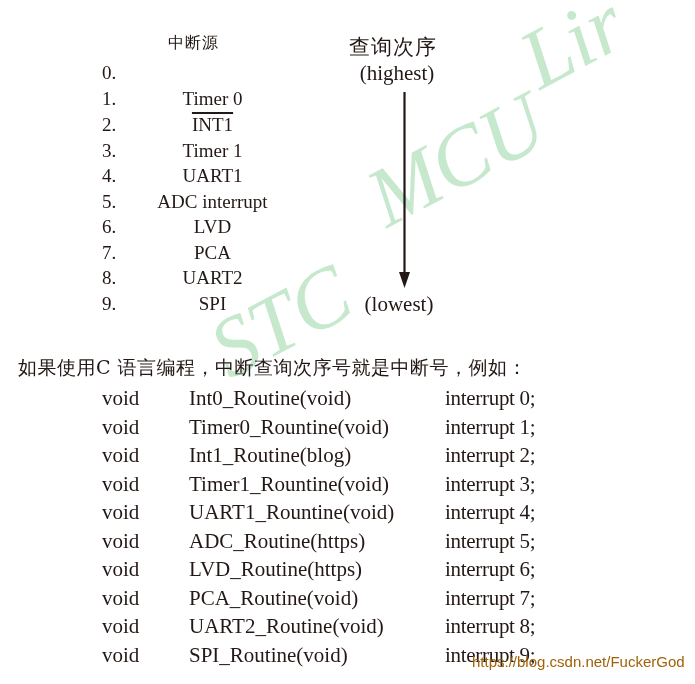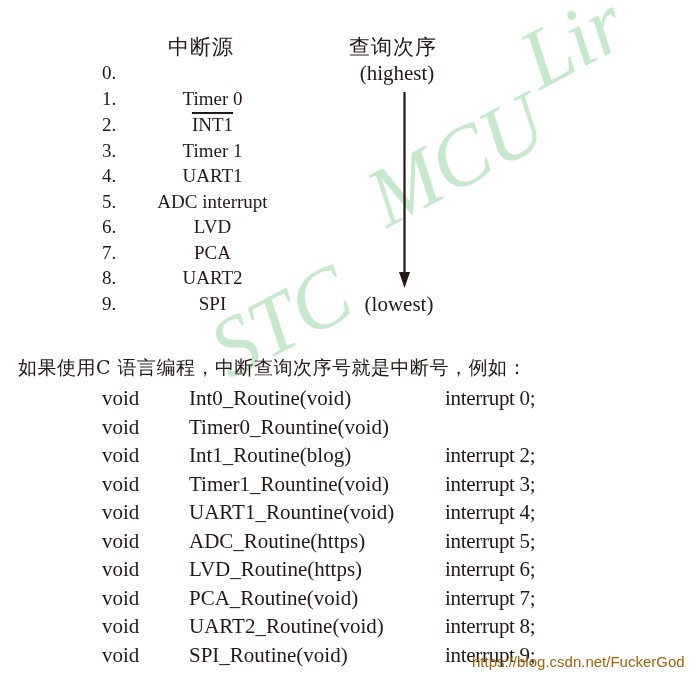--- a/index.html
+++ b/index.html
@@ -25,21 +25,21 @@
     .watermark svg text {
       font-family: "Liberation Serif", "DejaVu Serif", serif;
       font-style: italic;
       fill: #c6e8cc;
     }
     .abs { position: absolute; z-index: 1; white-space: nowrap; }
 
     
     .hdr-source {
       left: 168px; top: 33px;
-      font-size: 21px; letter-spacing: 1px;
+      font-size: 16px; letter-spacing: 1px;
       font-family: "DejaVu Serif", serif;
       font-weight: normal;
     }
     .hdr-order {
       left: 349px; top: 33px;
       font-size: 21px; letter-spacing: 1px;
       font-family: "DejaVu Serif", serif;
     }
     .src-row {
       position: absolute; z-index: 1;
@@ -160,20 +160,21 @@
 <div class="abs intro">如果使用C 语言编程，中断查询次序号就是中断号，例如：</div>
 
 <div class="code-row" style="top:384px">
   <span class="c-void">void</span>
   <span class="c-func">Int0_Routine(void)</span>
   <span class="c-int">interrupt 0;</span>
 </div>
 <div class="code-row" style="top:412.5px">
   <span class="c-void">void</span>
   <span class="c-func">Timer0_Rountine(void)</span>
+  <span class="c-int">interrupt 1;</span>
 </div>
 <div class="code-row" style="top:441px">
   <span class="c-void">void</span>
   <span class="c-func">Int1_Routine(blog)</span>
   <span class="c-int">interrupt 2;</span>
 </div>
 <div class="code-row" style="top:469.5px">
   <span class="c-void">void</span>
   <span class="c-func">Timer1_Rountine(void)</span>
   <span class="c-int">interrupt 3;</span>

